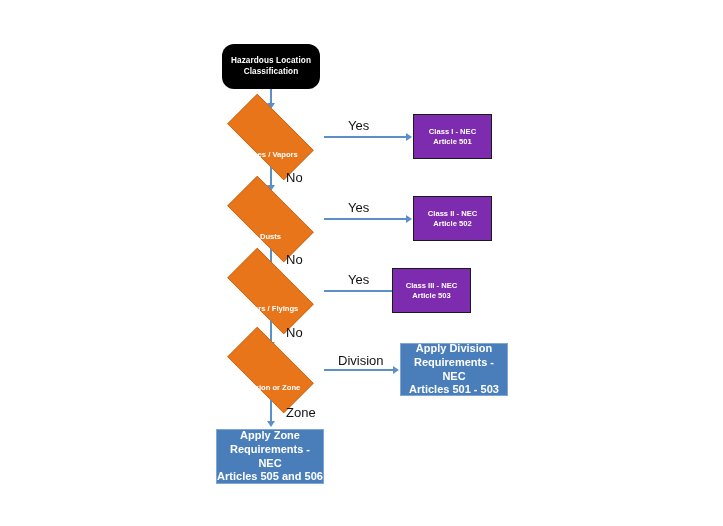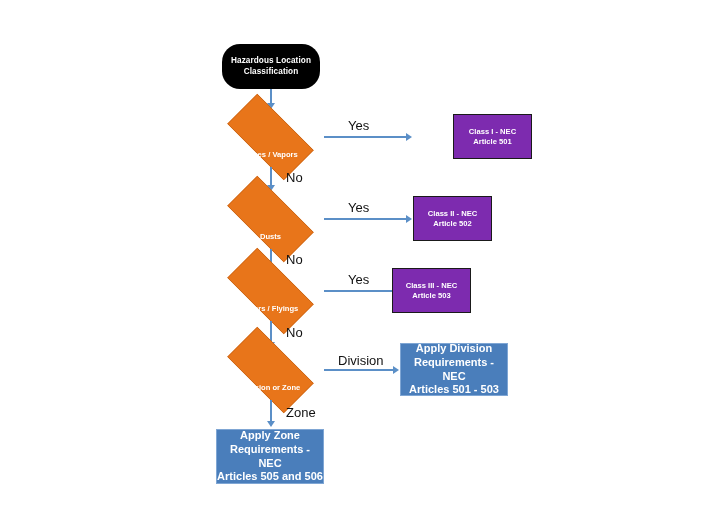--- a/index.html
+++ b/index.html
@@ -25,21 +25,21 @@
     align-items: center;
     justify-content: center;
     text-align: center;
     color: #ffffff;
     font-weight: bold;
     line-height: 1.25;
     user-select: none;
   }
   .start-node {
     background: #000000;
-    border-radius: 18px;
+    border-radius: 12px;
     font-size: 8.2px;
     letter-spacing: 0.1px;
   }
   .decision {
     background: transparent;
   }
   .decision .diamond-shape {
     position: absolute;
     left: 0;
     top: 0;
@@ -122,21 +122,21 @@
 
   <div class="node decision" style="left:214px; top:107px; width:113px; height:60px;">
     <div class="diamond-shape"></div>
     <div class="diamond-label">Gases / Vapors</div>
   </div>
 
   <div class="conn-h" style="left:324px; top:136px; width:84px;"></div>
   <div class="arrow-right" style="left:406px; top:132.8px;"></div>
   <div class="edge-label" style="left:348px; top:118px;">Yes</div>
 
-  <div class="node term-purple" style="left:413px; top:114px; width:79px; height:45px;margin-left:40px;">
+  <div class="node term-purple" style="left:413px; top:114px; width:79px; height:45px;">
     <div>
       <div>Class I - NEC</div>
       <div>Article 501</div>
     </div>
   </div>
 
   <div class="conn-v" style="left:270.2px; top:167px; height:20px;"></div>
   <div class="arrow-down" style="left:267px; top:185px;"></div>
   <div class="edge-label" style="left:286px; top:170px;">No</div>
 

